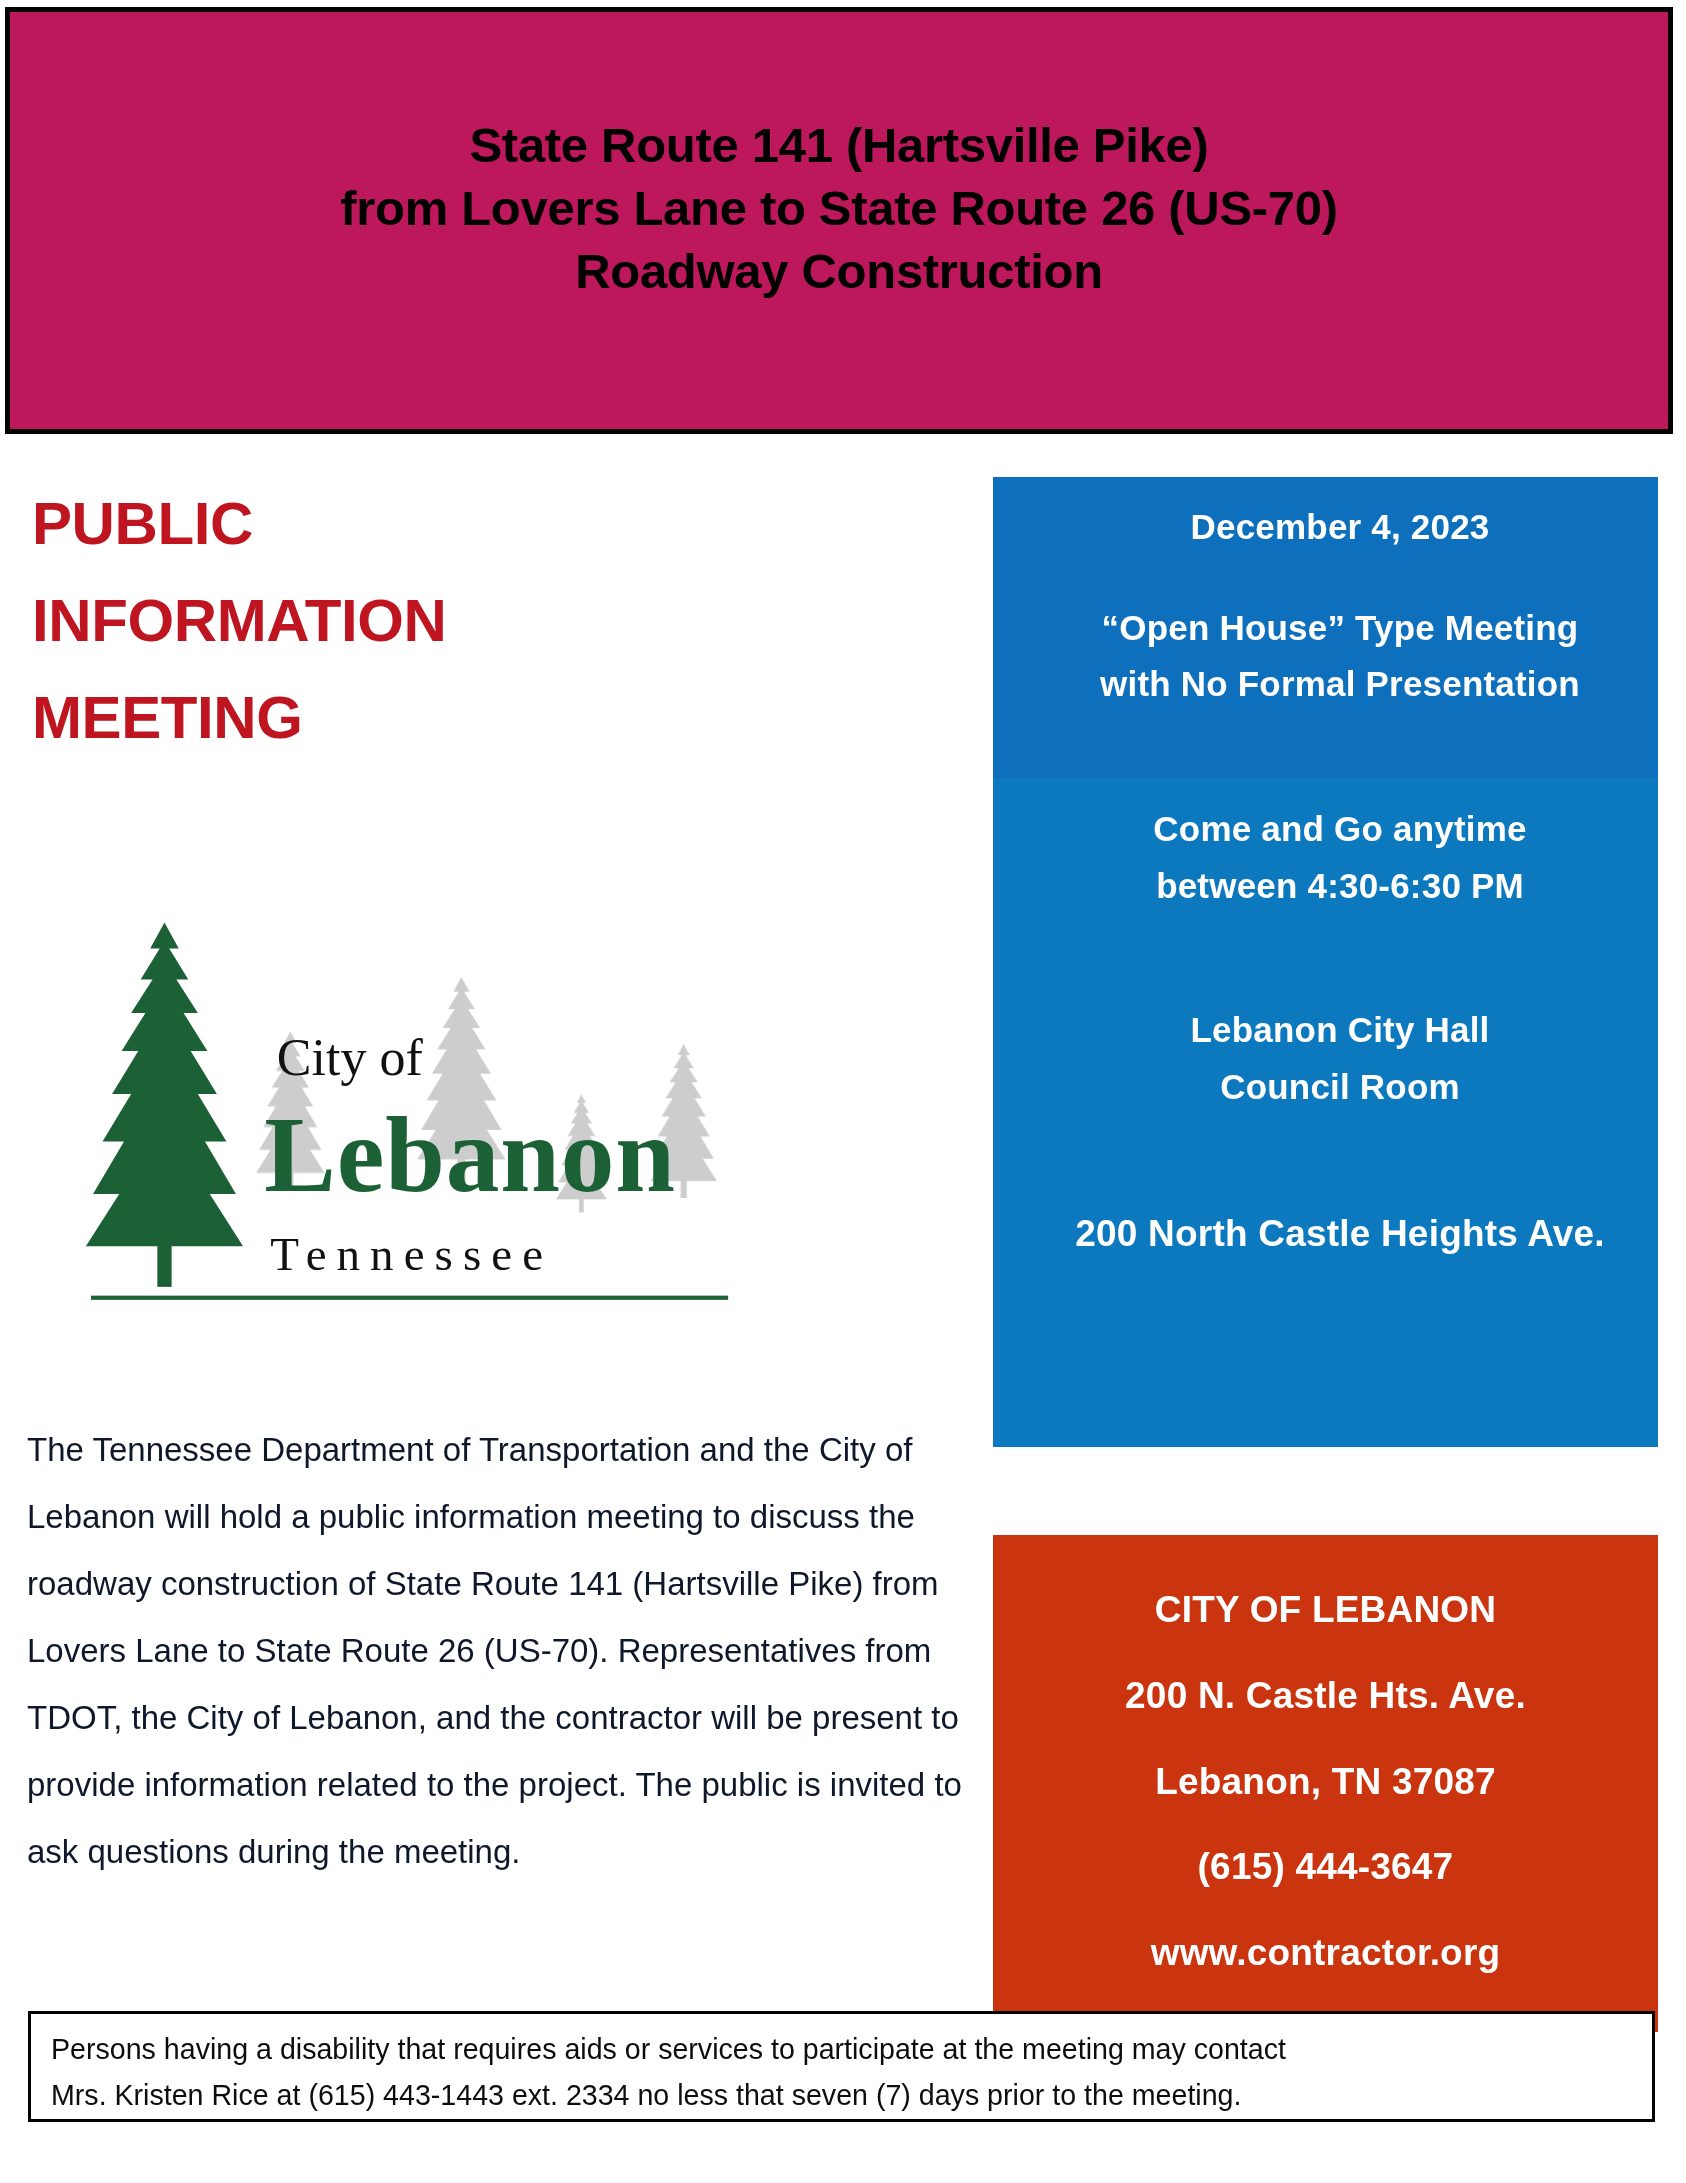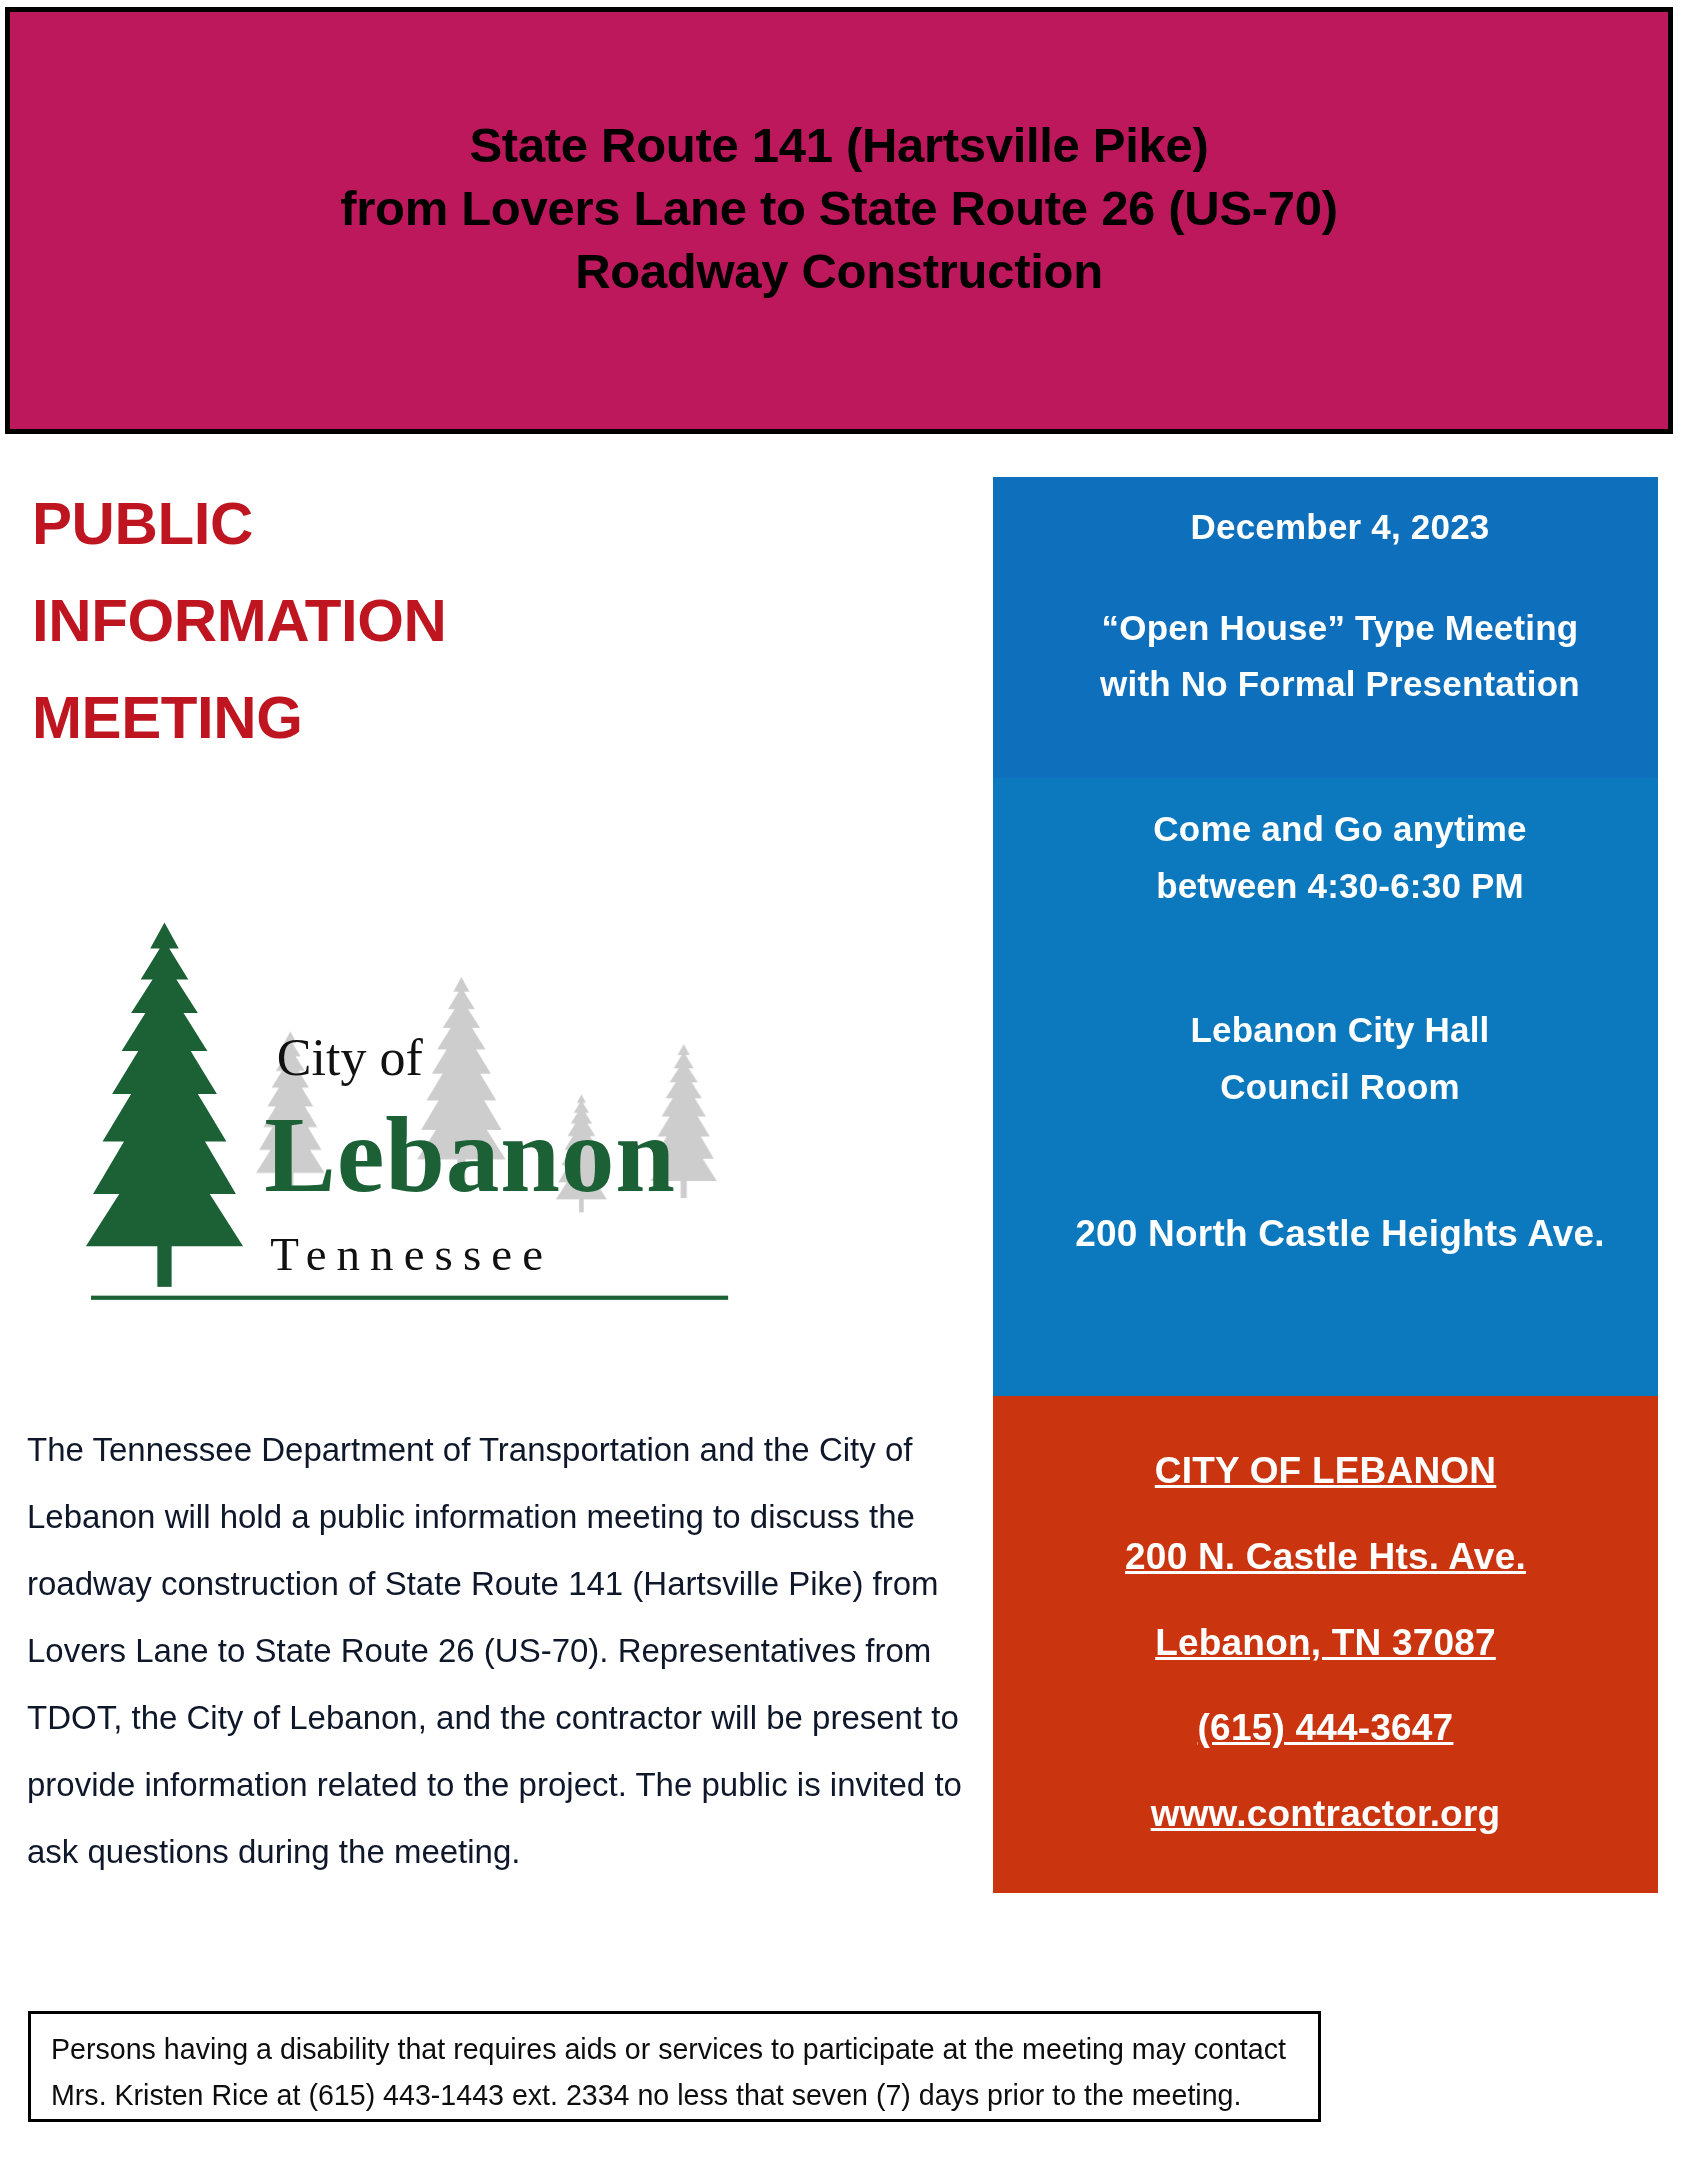--- a/index.html
+++ b/index.html
@@ -108,44 +108,43 @@
     letter-spacing: 0.2px;
     padding-left: 29px;
   }
   #blue-panel .spacer { display: block; height: 44px; }
   #blue-panel .big { font-size: 37px; }
 
   
   #orange-panel {
     position: absolute;
     left: 993px;
-    top: 1396px;
+    top: 1535px;
     width: 665px;
     height: 497px;
     background: #CA340F;
     color: #ffffff;
     text-align: center;
     font-family: "Liberation Sans", sans-serif;
     font-weight: bold;
     padding-top: 32px;
-    text-decoration: underline;
   }
   #orange-panel .oline {
     display: block;
     font-size: 37px;
     line-height: 2.32;
     letter-spacing: 0.2px;
   }
 
   
   #notice-box {
     position: absolute;
     left: 28px;
     top: 2011px;
-    width: 1293px;
+    width: 1627px;
     height: 111px;
     border: 3.4px solid #000000;
     background: #ffffff;
     padding: 11.8px 18.5px 0 20px;
   }
   #notice-box .nline {
     display: block;
     font-family: "Liberation Sans", sans-serif;
     font-size: 28.6px;
     line-height: 1.62;

